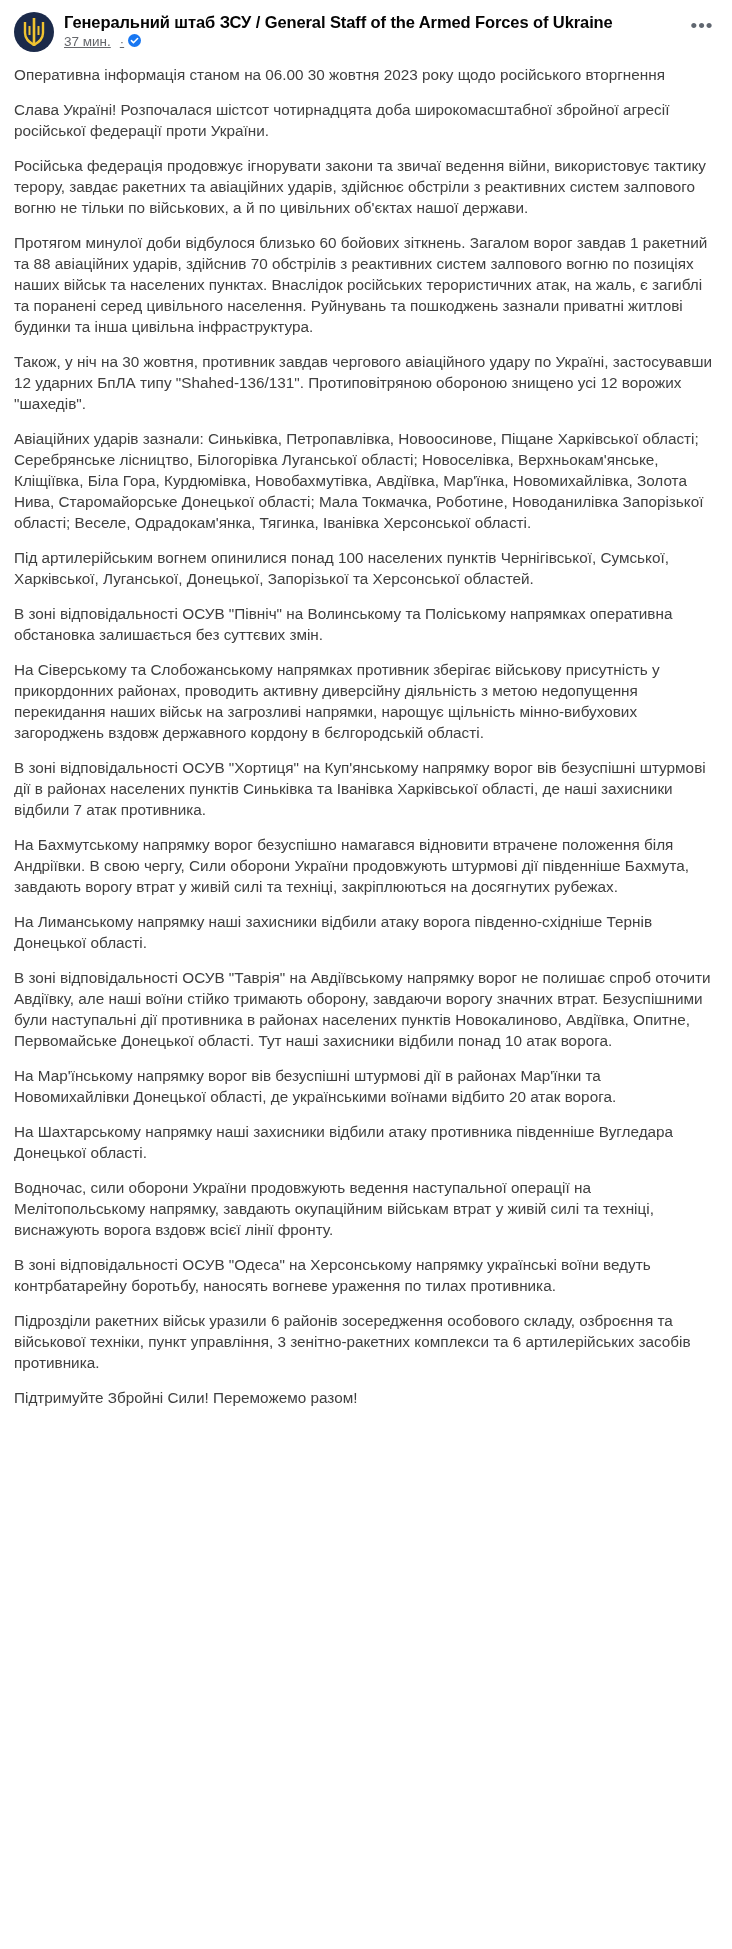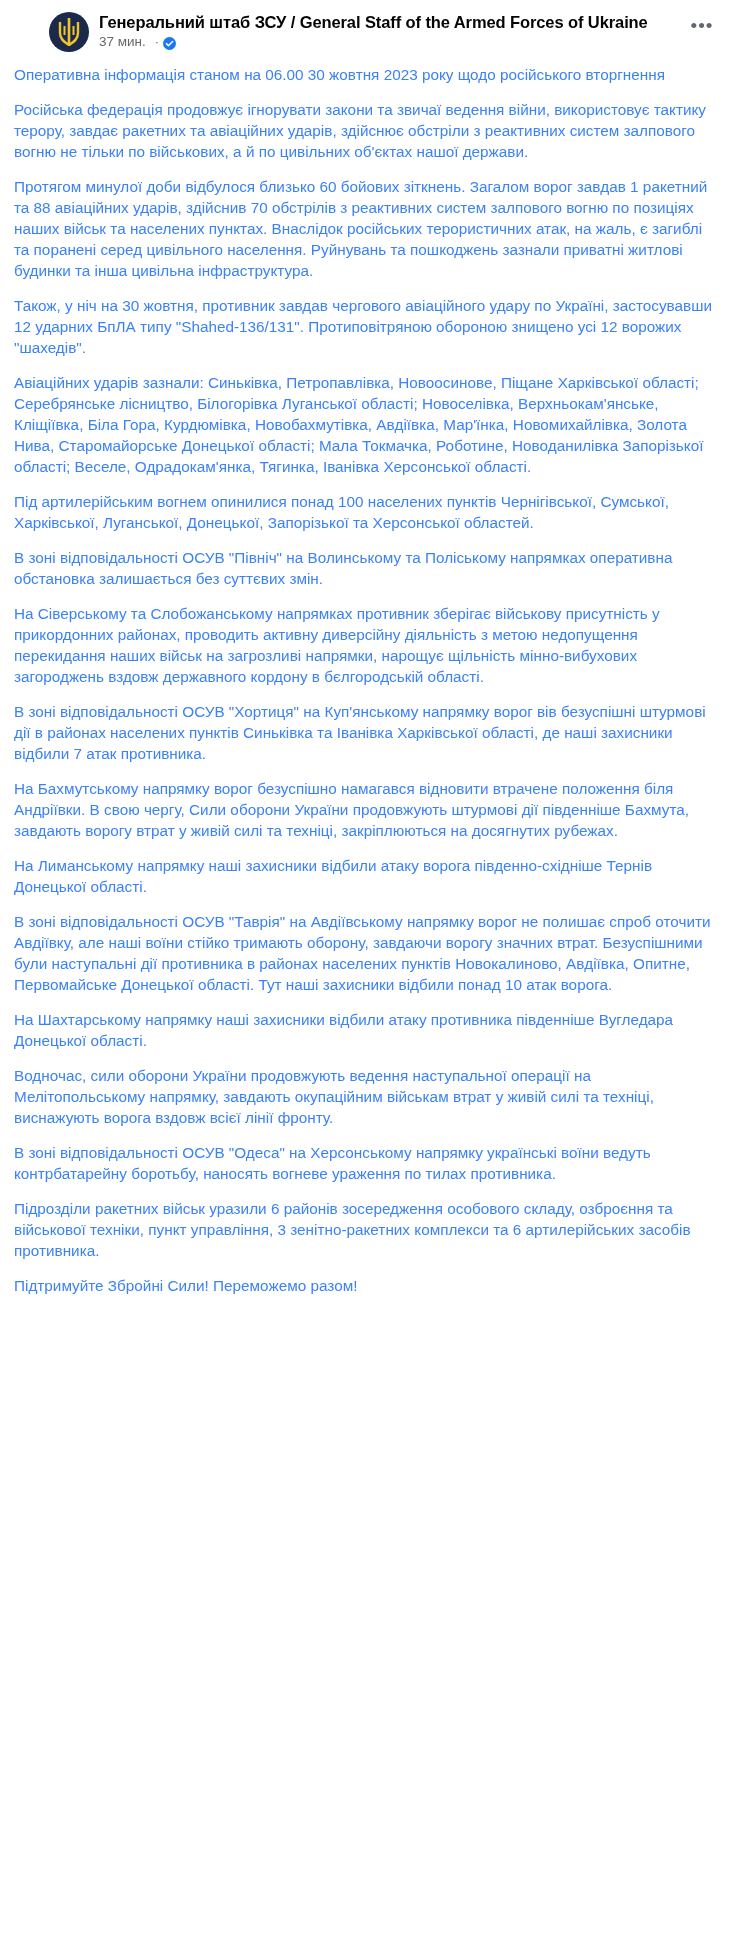--- a/index.html
+++ b/index.html
@@ -17,21 +17,20 @@
   .post {
     width: 732px;
     background: #ffffff;
     padding: 0;
   }
   .post-header {
     display: flex;
     align-items: flex-start;
     padding: 12px 14px 4px 14px;
     position: relative;
-    margin-left: 35px;
   }
   .avatar {
     width: 40px;
     height: 40px;
     border-radius: 50%;
     background: #1b2a4a;
     flex: 0 0 40px;
     margin-right: 10px;
     display: flex;
     align-items: center;
@@ -46,25 +45,26 @@
   }
   .page-name {
     font-size: 16.5px;
     font-weight: bold;
     line-height: 20px;
     color: #050505;
     letter-spacing: -0.1px;
   }
   .meta-row {
     display: flex;
-    align-items: flex-end;
+    align-items: flex-start;
     margin-top: 2px;
     font-size: 13.5px;
     color: #65676b;
     line-height: 16px;
+    text-decoration: underline;
   }
   .meta-time { margin-right: 5px; }
   .dot-sep { margin: 0 4px; color: #65676b; font-size: 13px; }
   .verified {
     display: inline-flex;
     align-items: center;
   }
   .menu-dots {
     position: absolute;
     top: 14px;
@@ -80,21 +80,21 @@
     cursor: pointer;
     line-height: 1;
   }
   .post-body {
     padding: 8px 14px 10px 14px;
   }
   .post-body p {
     margin: 0 0 14px 0;
     font-size: 15.3px;
     line-height: 21px;
-    color: #3b82f6;
+    color: #404040;
     word-wrap: break-word;
   }
   .post-body p:last-child { margin-bottom: 8px; }
 </style>
 </head>
 <body>
 
 <div class="post">
 
   <div class="post-header">
@@ -123,31 +123,33 @@
           </svg>
         </span>
       </div>
     </div>
 
     <div class="menu-dots">•••</div>
   </div>
 
   <div class="post-body">
     <p>Оперативна інформація станом на 06.00 30 жовтня 2023 року щодо російського вторгнення</p>
+    <p>Слава Україні! Розпочалася шістсот чотирнадцята доба широкомасштабної збройної агресії російської федерації проти України.</p>
     <p>Російська федерація продовжує ігнорувати закони та звичаї ведення війни, використовує тактику терору, завдає ракетних та авіаційних ударів, здійснює обстріли з реактивних систем залпового вогню не тільки по військових, а й по цивільних об'єктах нашої держави.</p>
     <p>Протягом минулої доби відбулося близько 60 бойових зіткнень. Загалом ворог завдав 1 ракетний та 88 авіаційних ударів, здійснив 70 обстрілів з реактивних систем залпового вогню по позиціях наших військ та населених пунктах. Внаслідок російських терористичних атак, на жаль, є загиблі та поранені серед цивільного населення. Руйнувань та пошкоджень зазнали приватні житлові будинки та інша цивільна інфраструктура.</p>
     <p>Також, у ніч на 30 жовтня, противник завдав чергового авіаційного удару по Україні, застосувавши 12 ударних БпЛА типу "Shahed-136/131". Протиповітряною обороною знищено усі 12 ворожих "шахедів".</p>
     <p>Авіаційних ударів зазнали: Синьківка, Петропавлівка, Новоосинове, Піщане Харківської області; Серебрянське лісництво, Білогорівка Луганської області; Новоселівка, Верхньокам'янське, Кліщіївка, Біла Гора, Курдюмівка, Новобахмутівка, Авдіївка, Мар'їнка, Новомихайлівка, Золота Нива, Старомайорське Донецької області; Мала Токмачка, Роботине, Новоданилівка Запорізької області; Веселе, Одрадокам'янка, Тягинка, Іванівка Херсонської області.</p>
     <p>Під артилерійським вогнем опинилися понад 100 населених пунктів Чернігівської, Сумської, Харківської, Луганської, Донецької, Запорізької та Херсонської областей.</p>
     <p>В зоні відповідальності ОСУВ "Північ" на Волинському та Поліському напрямках оперативна обстановка залишається без суттєвих змін.</p>
     <p>На Сіверському та Слобожанському напрямках противник зберігає військову присутність у прикордонних районах, проводить активну диверсійну діяльність з метою недопущення перекидання наших військ на загрозливі напрямки, нарощує щільність мінно-вибухових загороджень  вздовж державного кордону в бєлгородській області.</p>
     <p>В зоні відповідальності ОСУВ "Хортиця" на Куп'янському напрямку ворог вів безуспішні штурмові дії в районах населених пунктів Синьківка та Іванівка Харківської області, де наші захисники відбили 7 атак противника.</p>
     <p>На Бахмутському напрямку ворог безуспішно намагався відновити втрачене положення біля Андріївки. В свою чергу, Сили оборони України продовжують штурмові дії південніше Бахмута, завдають ворогу втрат у живій силі та техніці, закріплюються на досягнутих рубежах.</p>
     <p>На Лиманському напрямку наші захисники відбили атаку ворога південно-східніше Тернів Донецької області.</p>
     <p>В зоні відповідальності ОСУВ "Таврія" на Авдіївському напрямку ворог не полишає спроб оточити Авдіївку, але наші воїни стійко тримають оборону, завдаючи ворогу значних втрат. Безуспішними були наступальні дії противника в районах населених пунктів Новокалиново, Авдіївка, Опитне, Первомайське Донецької області. Тут наші захисники відбили понад 10 атак ворога.</p>
+    <p>На Мар'їнському напрямку ворог вів безуспішні штурмові дії в районах Мар'їнки та Новомихайлівки Донецької області, де українськими воїнами відбито 20 атак ворога.</p>
     <p>На Шахтарському напрямку наші захисники відбили атаку противника південніше Вугледара Донецької області.</p>
     <p>Водночас, сили оборони України продовжують ведення наступальної операції на Мелітопольському напрямку, завдають окупаційним військам втрат у живій силі та техніці, виснажують ворога вздовж всієї лінії фронту.</p>
     <p>В зоні відповідальності ОСУВ "Одеса" на Херсонському напрямку українські воїни ведуть контрбатарейну боротьбу, наносять вогневе ураження по тилах противника.</p>
     <p>Підрозділи ракетних військ уразили 6 районів зосередження особового складу, озброєння та військової техніки, пункт управління, 3 зенітно-ракетних комплекси та 6 артилерійських засобів противника.</p>
     <p>Підтримуйте Збройні Сили! Переможемо разом!</p>
   </div>
 
 </div>
 
 </body></html>

